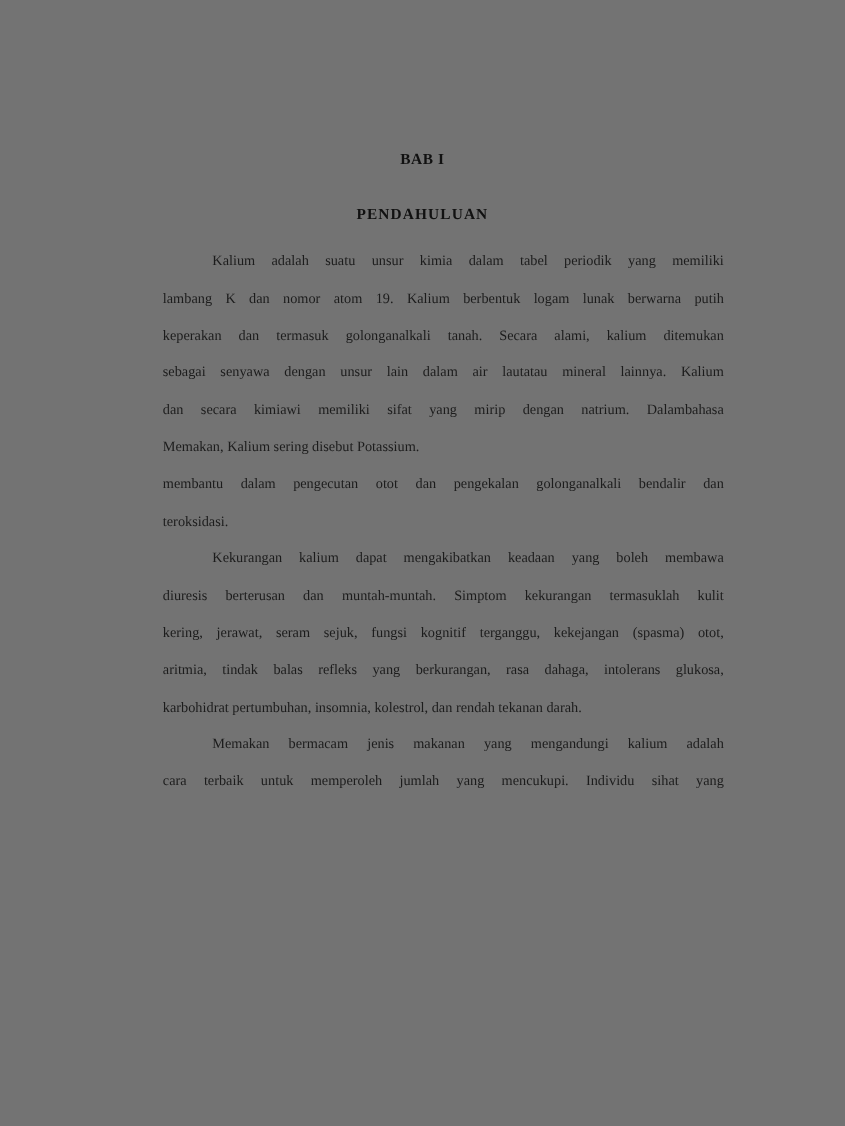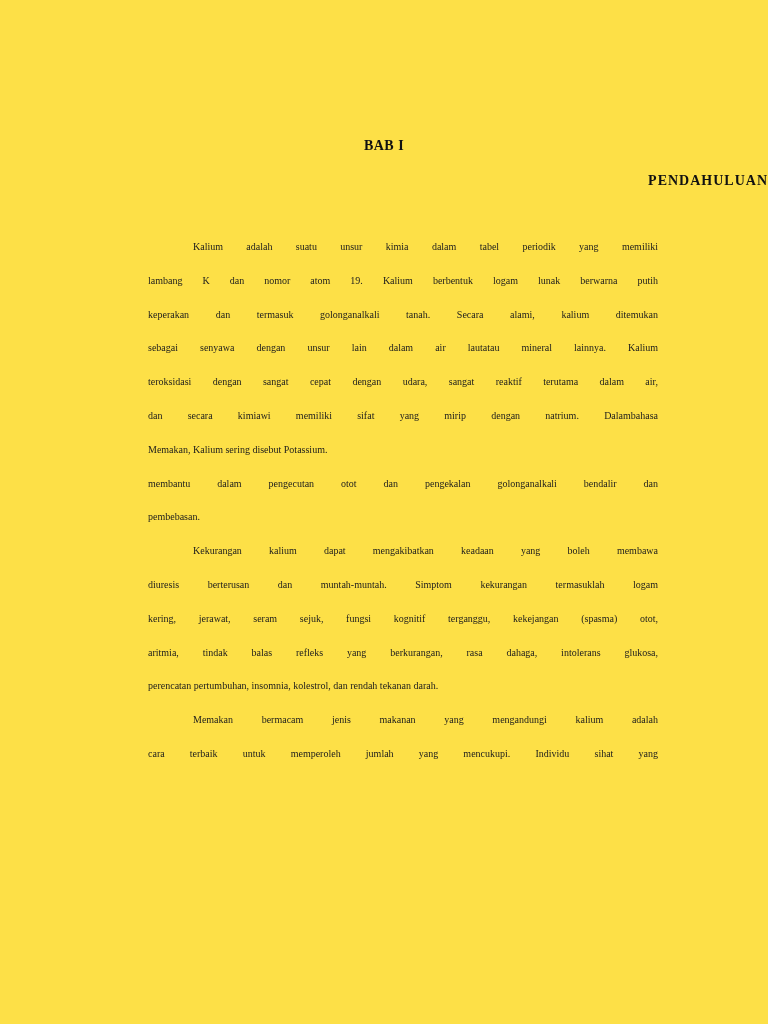--- a/index.html
+++ b/index.html
@@ -13,40 +13,40 @@
       overflow: hidden;
       position: relative;
       color: #1a1a1a;
       font-family: "Liberation Serif", "DejaVu Serif", serif;
     }
     .page {
       position: absolute;
       left: 0; top: 0;
       width: 768px;
       height: 1024px;
-      background: #fde047;
+      background: #737373;
     }
     .heading {
       position: absolute;
       left: 0;
       width: 768px;
       text-align: center;
       font-weight: bold;
       font-size: 14px;
       letter-spacing: 0.5px;
       color: #111;
     }
     .heading.h1 { top: 138px; }
-    .heading.h2 { top: 173px; letter-spacing: 1px; text-align: right; }
+    .heading.h2 { top: 188px; letter-spacing: 1px; }
     .body-text {
       position: absolute;
       left: 148px;
       width: 510px;
-      top: 236px;
-      font-size: 10px;
+      top: 226px;
+      font-size: 13px;
       color: #1c1c1c;
     }
     .line {
       height: 33.8px;
       line-height: 22px;
       white-space: nowrap;
       overflow: visible;
     }
     .line.just {
       text-align: justify;
@@ -59,26 +59,25 @@
 
 <div class="page">
   <div class="heading h1">BAB I</div>
   <div class="heading h2">PENDAHULUAN</div>
 
   <div class="body-text">
     <div class="line indent just">Kalium adalah suatu unsur kimia dalam tabel periodik yang memiliki</div>
     <div class="line just">lambang K dan nomor atom 19. Kalium berbentuk logam lunak berwarna putih</div>
     <div class="line just">keperakan dan termasuk golonganalkali tanah. Secara alami, kalium ditemukan</div>
     <div class="line just">sebagai senyawa dengan unsur lain dalam air lautatau mineral lainnya. Kalium</div>
-    <div class="line just">teroksidasi dengan sangat cepat dengan udara, sangat reaktif terutama dalam air,</div>
     <div class="line just">dan secara kimiawi memiliki sifat yang mirip dengan natrium. Dalambahasa</div>
     <div class="line">Memakan, Kalium sering disebut Potassium.</div>
     <div class="line just">membantu dalam pengecutan otot dan pengekalan golonganalkali bendalir dan</div>
-    <div class="line">pembebasan.</div>
+    <div class="line">teroksidasi.</div>
     <div class="line indent just">Kekurangan kalium dapat mengakibatkan keadaan yang boleh membawa</div>
-    <div class="line just">diuresis berterusan dan muntah-muntah. Simptom kekurangan termasuklah logam</div>
+    <div class="line just">diuresis berterusan dan muntah-muntah. Simptom kekurangan termasuklah kulit</div>
     <div class="line just">kering, jerawat, seram sejuk, fungsi kognitif terganggu, kekejangan (spasma) otot,</div>
     <div class="line just">aritmia, tindak balas refleks yang berkurangan, rasa dahaga, intolerans glukosa,</div>
-    <div class="line">perencatan pertumbuhan, insomnia, kolestrol, dan rendah tekanan darah.</div>
+    <div class="line">karbohidrat pertumbuhan, insomnia, kolestrol, dan rendah tekanan darah.</div>
     <div class="line indent just">Memakan bermacam jenis makanan yang mengandungi kalium adalah</div>
     <div class="line just">cara terbaik untuk memperoleh jumlah yang mencukupi. Individu sihat yang</div>
   </div>
 </div>
 
 </body></html>

